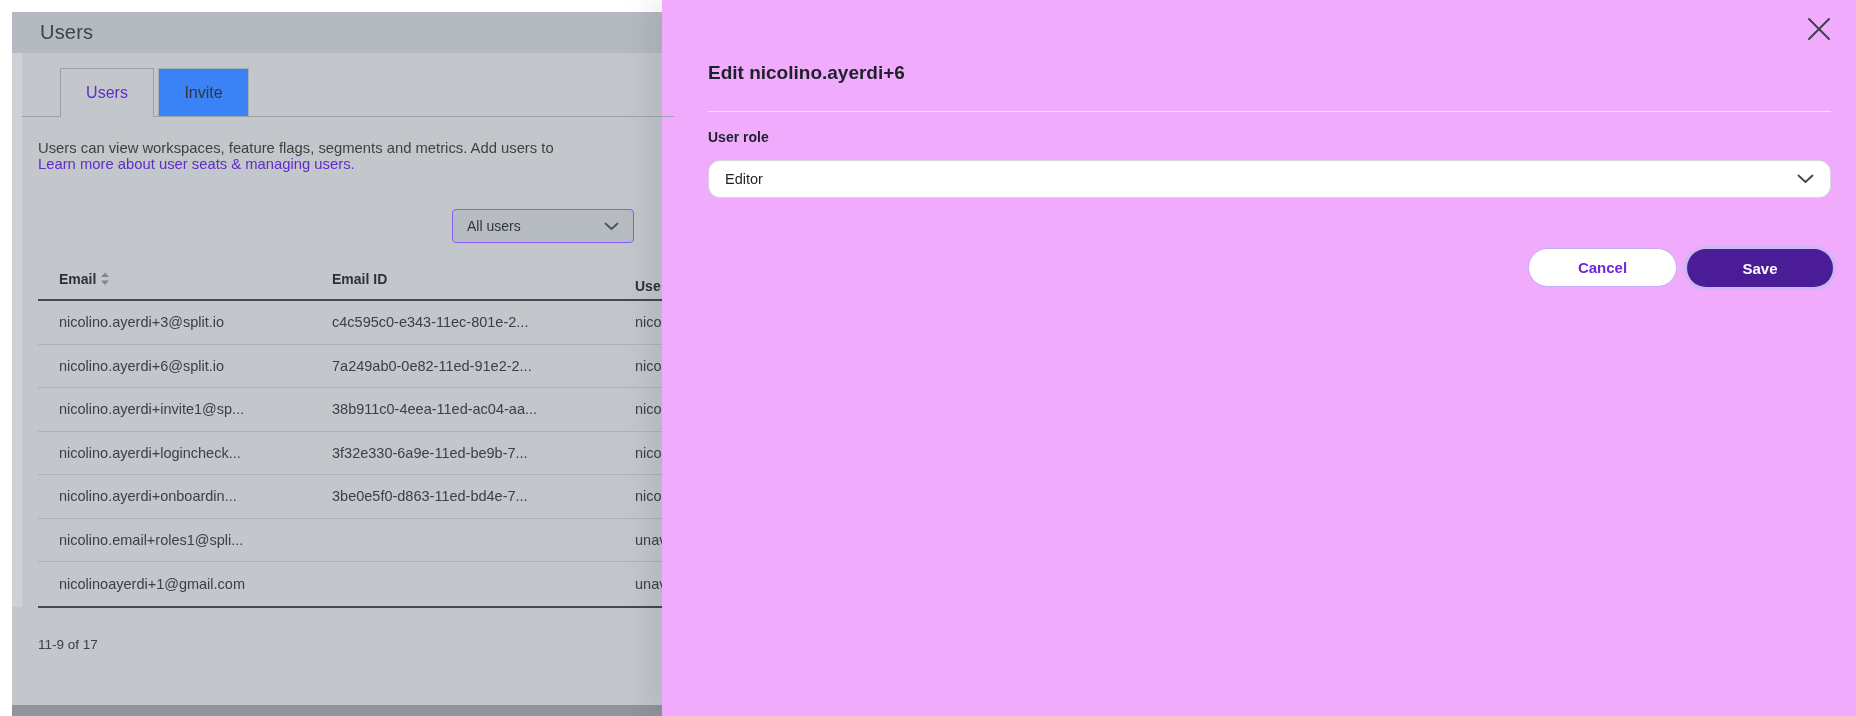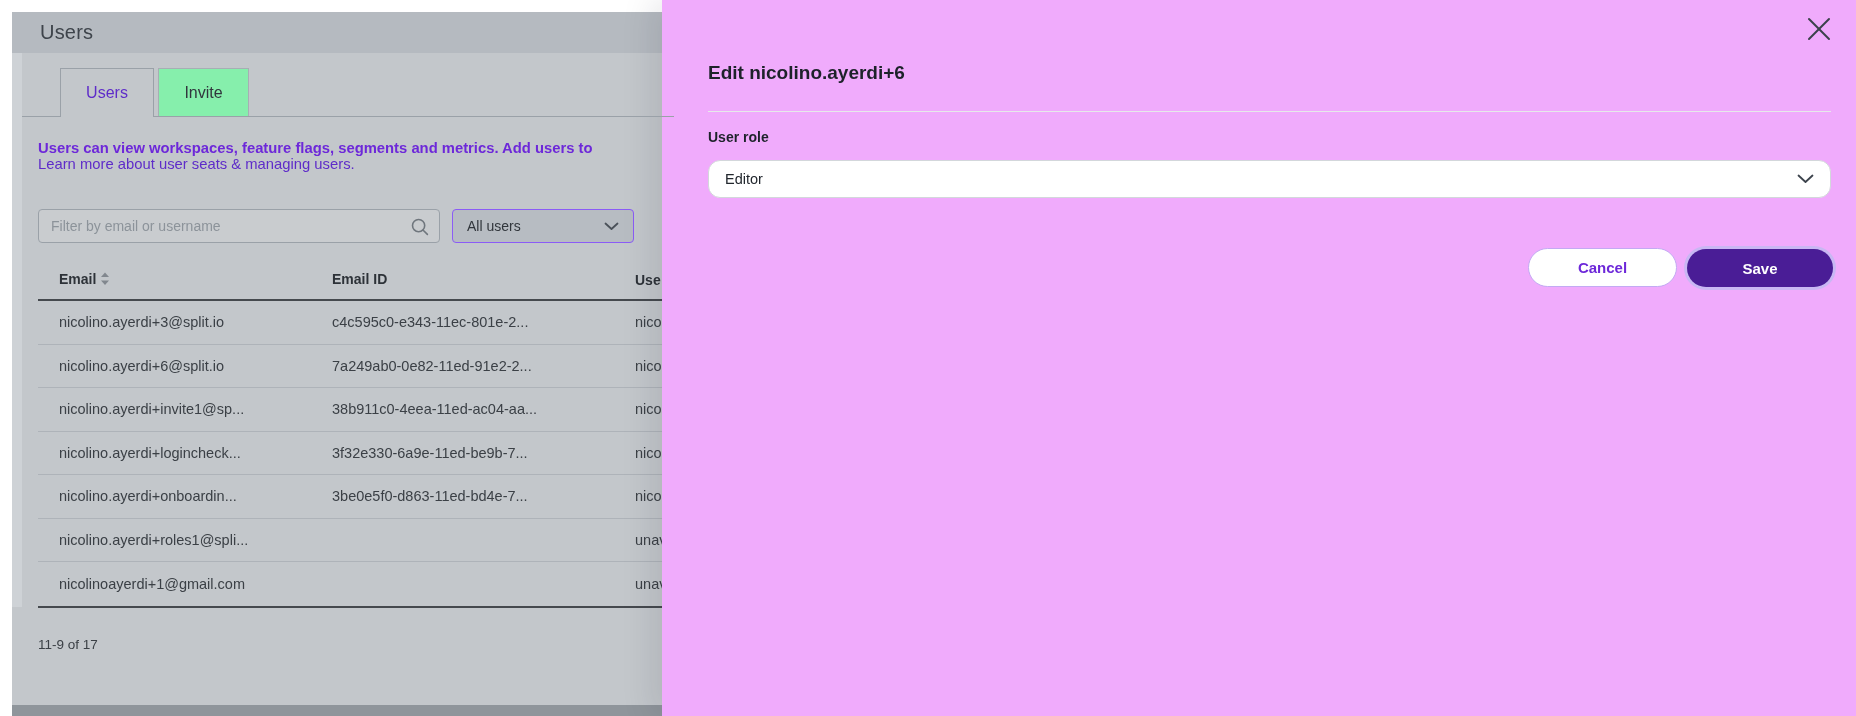--- a/index.html
+++ b/index.html
@@ -23,25 +23,25 @@
     position:absolute;top:15px;height:48px;box-sizing:border-box;
     display:flex;align-items:center;justify-content:center;
     font-size:16px;cursor:pointer;
   }
   .tab-users{
     left:48px;width:94px;height:49px;z-index:2;background:#c3c7cb;
     border:1px solid #9aa1a8;border-bottom:none;
     color:#5e2cc9;font-weight:500;
   }
   .tab-invite{
-    left:146px;width:91px;background:#86efac;
+    left:146px;width:91px;background:#3b82f6;
     border:1px solid #a7aeb4;border-bottom:none;color:#31363d;
   }
   .tab-baseline{position:absolute;left:10px;top:63px;width:652px;height:1px;background:#9aa1a8;z-index:1;}
-  .desc{position:absolute;left:26px;top:87px;margin:0;font-size:14.8px;color:#6d28d9;white-space:nowrap;font-weight:bold;}
+  .desc{position:absolute;left:26px;top:87px;margin:0;font-size:14.8px;color:#404040;white-space:nowrap;}
   .learn-link{
     position:absolute;left:26px;top:103px;font-size:14.8px;color:#5e2cc9;
     font-weight:500;text-decoration:none;white-space:nowrap;cursor:pointer;
   }
   .search-box{
     position:absolute;left:26px;top:156px;width:402px;height:34px;box-sizing:border-box;
     background:#c9cccf;border:1px solid #9aa1a8;border-radius:4px;
   }
   .search-box input{
     position:absolute;left:0;top:0;width:100%;height:100%;box-sizing:border-box;
@@ -54,21 +54,21 @@
   .user-filter{
     position:absolute;left:440px;top:156px;width:182px;height:34px;box-sizing:border-box;
     background:#b7bcc2;border:1px solid #8b5cf6;border-radius:4px;
     display:flex;align-items:center;font-size:14px;color:#31363c;
     padding:0 14px;cursor:pointer;
   }
   .user-filter .chev{margin-left:auto;}
   .thead{position:absolute;left:0;top:215px;width:662px;height:26px;font-size:14px;font-weight:700;color:#2d3238;}
   .th-email{position:absolute;left:47px;top:3px;display:flex;align-items:center;gap:4px;cursor:pointer;}
   .th-userid{position:absolute;left:320px;top:3px;}
-  .th-username{position:absolute;left:623px;top:4px;white-space:nowrap;}
+  .th-username{position:absolute;left:623px;top:10px;white-space:nowrap;}
   .thead-line{position:absolute;left:26px;top:246px;width:636px;height:2px;background:#45494e;}
   .tbody{position:absolute;left:26px;top:248px;width:636px;border-bottom:2px solid #45494e;}
   .trow{position:relative;height:43.5px;box-sizing:border-box;border-bottom:1px solid #aeb3b9;cursor:pointer;}
   .trow:last-child{border-bottom:none;}
   .cell{position:absolute;top:50%;transform:translateY(-50%);font-size:14.5px;color:#3b4046;white-space:nowrap;}
   .cell-email{left:21px;}
   .cell-userid{left:294px;}
   .cell-username{left:597px;}
   .pagination{position:absolute;left:26px;top:584px;font-size:13.5px;color:#3b4046;}
   .bottom-strip{position:absolute;left:0;top:705px;width:662px;height:11px;background:#8f959b;}
@@ -122,27 +122,20 @@
       <span>Users</span>
     </div>
     <div class="tab tab-invite">
       <span>Invite</span>
     </div>
     <div class="tab-baseline"></div>
 
     <p class="desc">Users can view workspaces, feature flags, segments and metrics. Add users to</p>
     <a class="learn-link">Learn more about user seats &amp; managing users.</a>
 
-    <div class="search-box">
-      <input placeholder="Filter by email or username" style="">
-      <svg class="search-icon" width="20" height="20" viewBox="0 0 20 20">
-        <circle cx="8.6" cy="8.6" r="6.1" fill="none" stroke="#6f767d" stroke-width="1.6"></circle>
-        <line x1="13.2" y1="13.2" x2="17.4" y2="17.4" stroke="#6f767d" stroke-width="1.6" stroke-linecap="round"></line>
-      </svg>
-    </div>
 
     <div class="user-filter">
       <span>All users</span>
       <svg class="chev" width="15" height="9" viewBox="0 0 15 9">
         <polyline points="1.5,1.5 7.5,7 13.5,1.5" fill="none" stroke="#4a5159" stroke-width="1.8" stroke-linecap="round" stroke-linejoin="round"></polyline>
       </svg>
     </div>
 
     <div class="thead">
       <span class="th-email">
@@ -177,21 +170,21 @@
         <span class="cell cell-email">nicolino.ayerdi+logincheck...</span>
         <span class="cell cell-userid">3f32e330-6a9e-11ed-be9b-7...</span>
         <span class="cell cell-username">nico</span>
       </div>
         <div class="trow">
         <span class="cell cell-email">nicolino.ayerdi+onboardin...</span>
         <span class="cell cell-userid">3be0e5f0-d863-11ed-bd4e-7...</span>
         <span class="cell cell-username">nico</span>
       </div>
         <div class="trow">
-        <span class="cell cell-email">nicolino.ayerdi+roles1@spli...</span>
+        <span class="cell cell-email">nicolino.email+roles1@spli...</span>
         <span class="cell cell-userid"></span>
         <span class="cell cell-username">unav</span>
       </div>
         <div class="trow">
         <span class="cell cell-email">nicolinoayerdi+1@gmail.com</span>
         <span class="cell cell-userid"></span>
         <span class="cell cell-username">unav</span>
       </div>
       </div>
 

